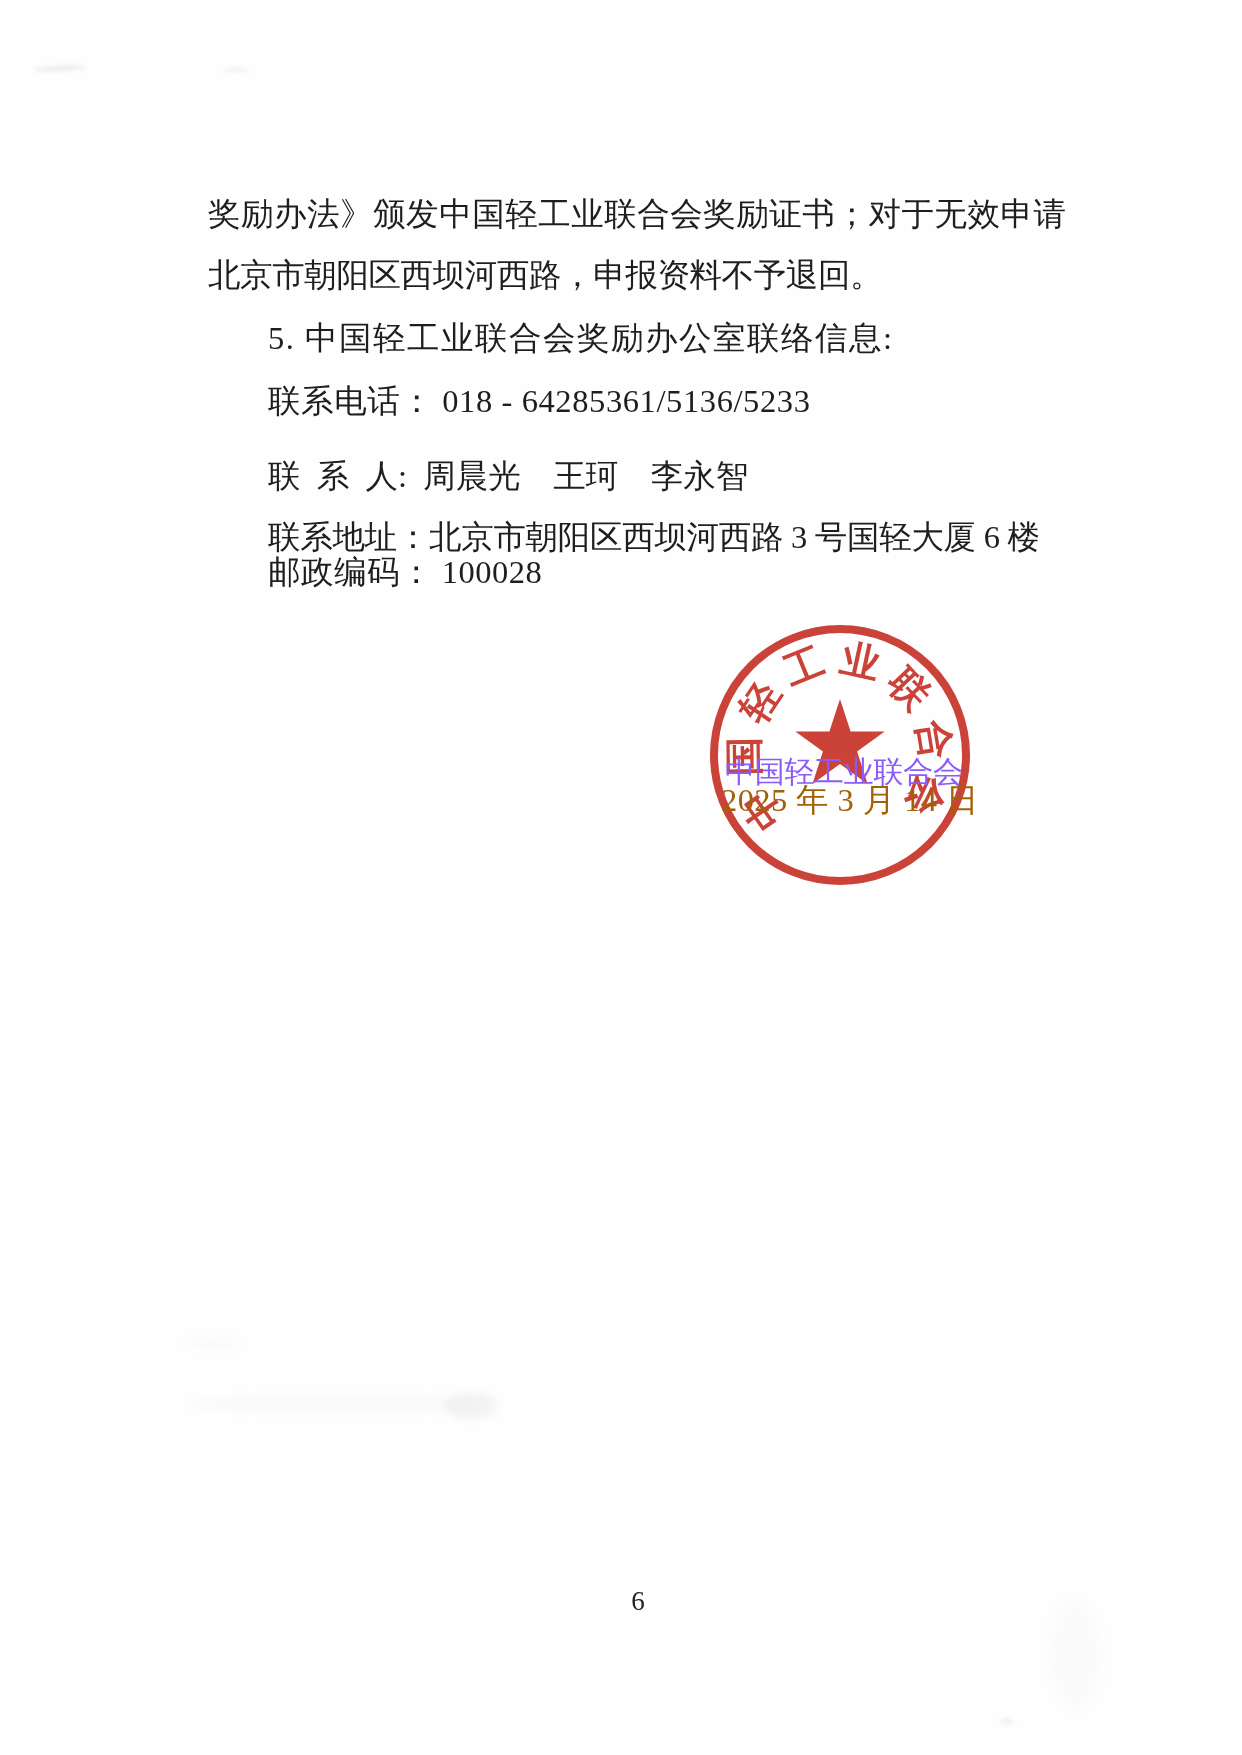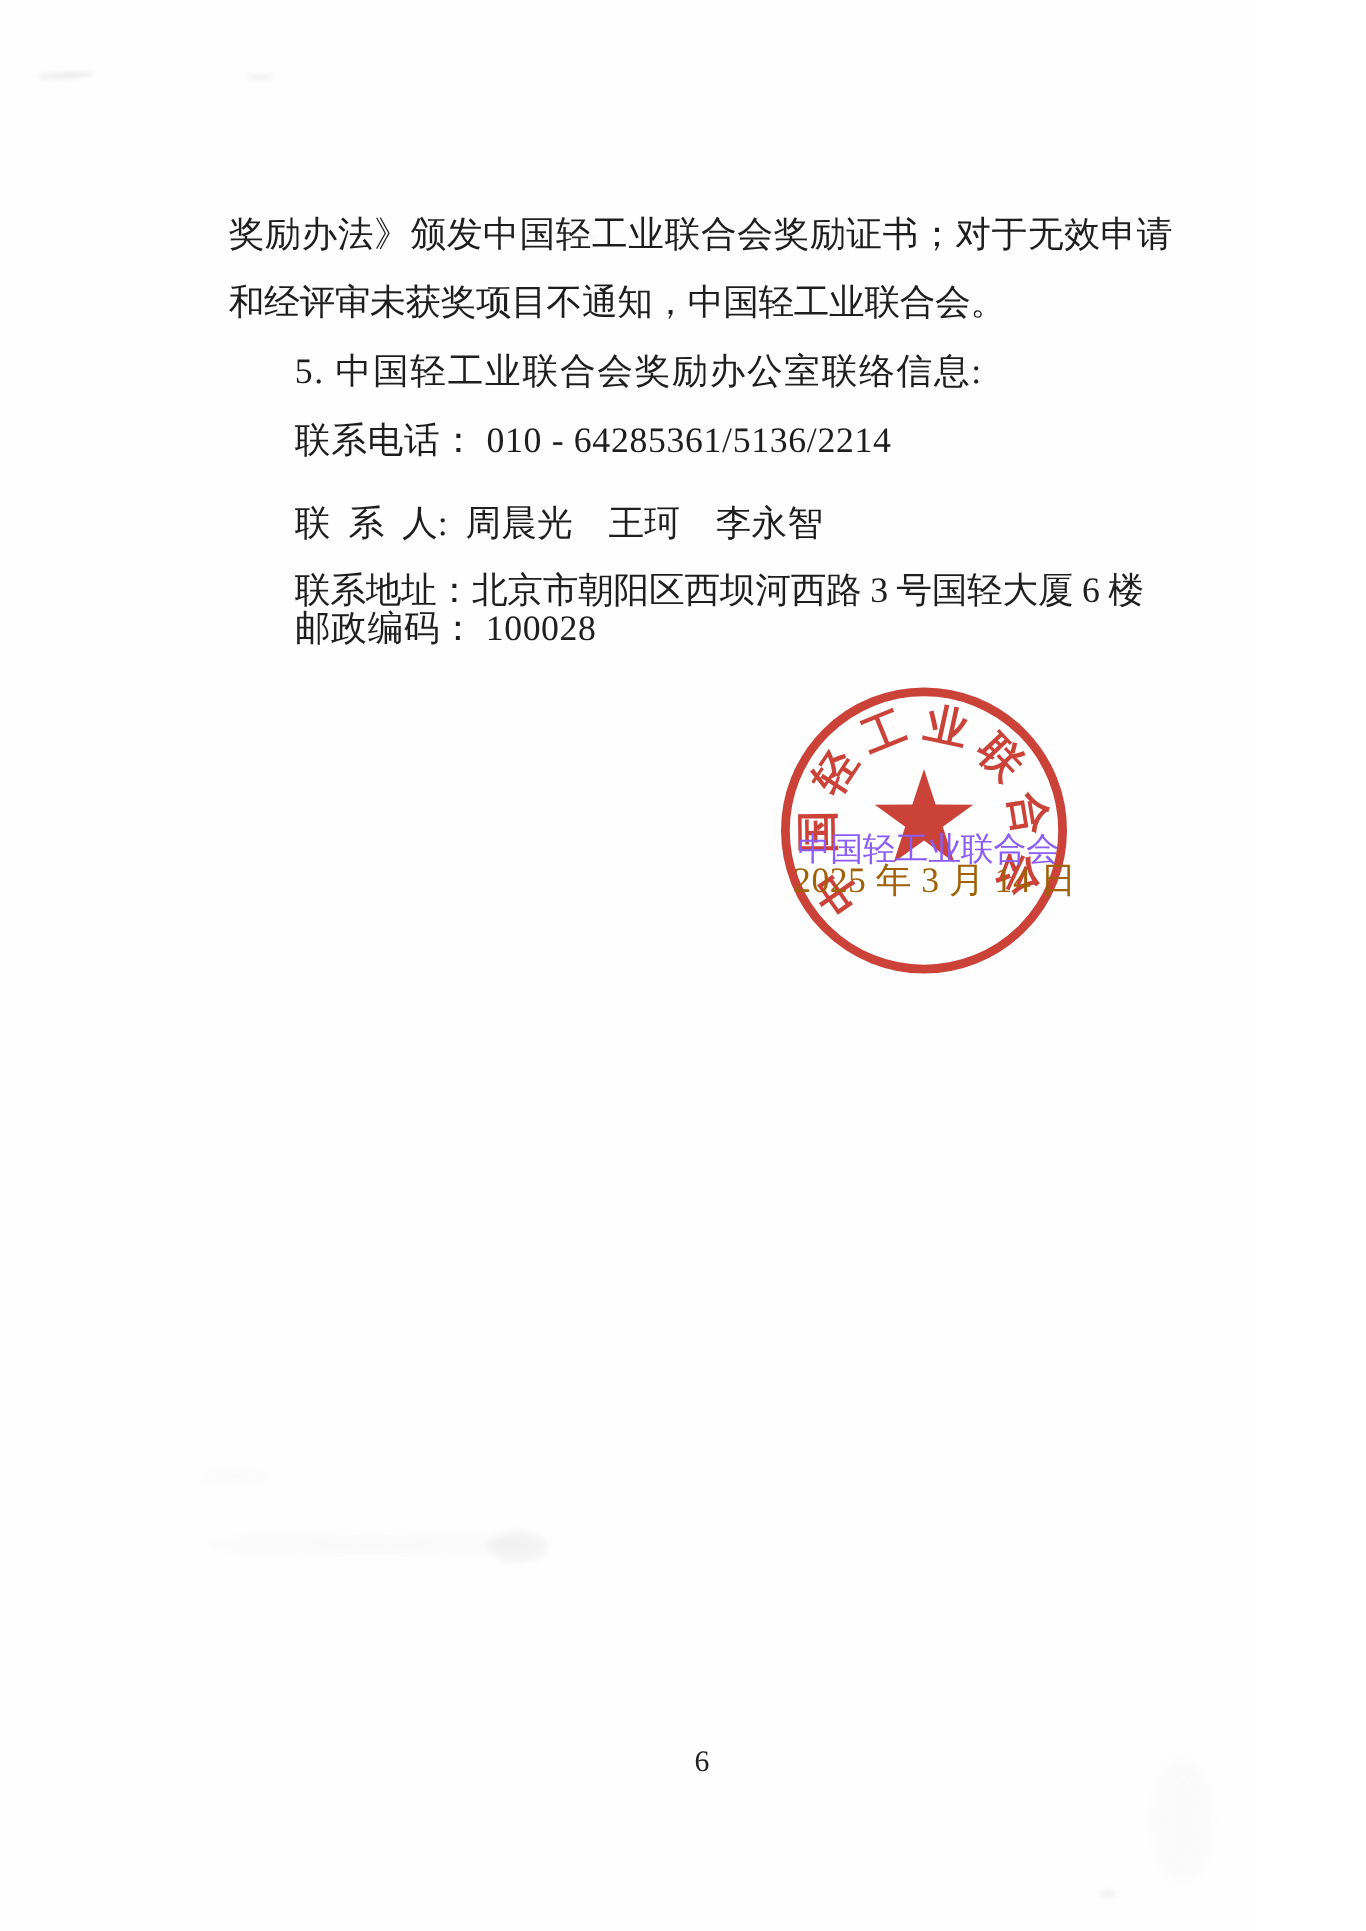--- a/index.html
+++ b/index.html
@@ -70,23 +70,23 @@
   .a8{left:1000px;top:1718px;width:14px;height:7px;opacity:.18;}
   .a9{left:1050px;top:1600px;width:50px;height:110px;opacity:.05;filter:blur(6px);}
 </style>
 </head>
 <body>
 
 <div class="page">
 
   <div>
     <p class="line l0">奖励办法》颁发中国轻工业联合会奖励证书；对于无效申请</p>
-    <p class="line l1">和经评审未获奖项目不通知，中国轻工业联合会。</p>
+    <p class="line l1">北京市朝阳区西坝河西路，申报资料不予退回。</p>
     <p class="line l2">5. 中国轻工业联合会奖励办公室联络信息:</p>
-    <p class="line l3">联系电话： 010 - 64285361/5136/2214</p>
+    <p class="line l3">联系电话： 018 - 64285361/5136/5233</p>
     <p class="line l4">联  系  人:  周晨光　王珂　李永智</p>
     <p class="line l5">联系地址：北京市朝阳区西坝河西路 3 号国轻大厦 6 楼</p>
     <p class="line l6">邮政编码： 100028</p>
   </div>
 
   <svg class="seal" viewBox="0 0 304 308" aria-hidden="true">
     <circle class="ring" cx="152" cy="154" r="126"></circle>
     <polygon class="star" points="152,98 162.6,130.4 196.7,130.5 169.1,150.6 179.6,183 152,163 124.4,183 134.9,150.6 107.3,130.5 141.4,130.4"></polygon>
     <g>
         <text x="73.4" y="209.1" transform="rotate(-125 73.4 209.1)">中</text>

